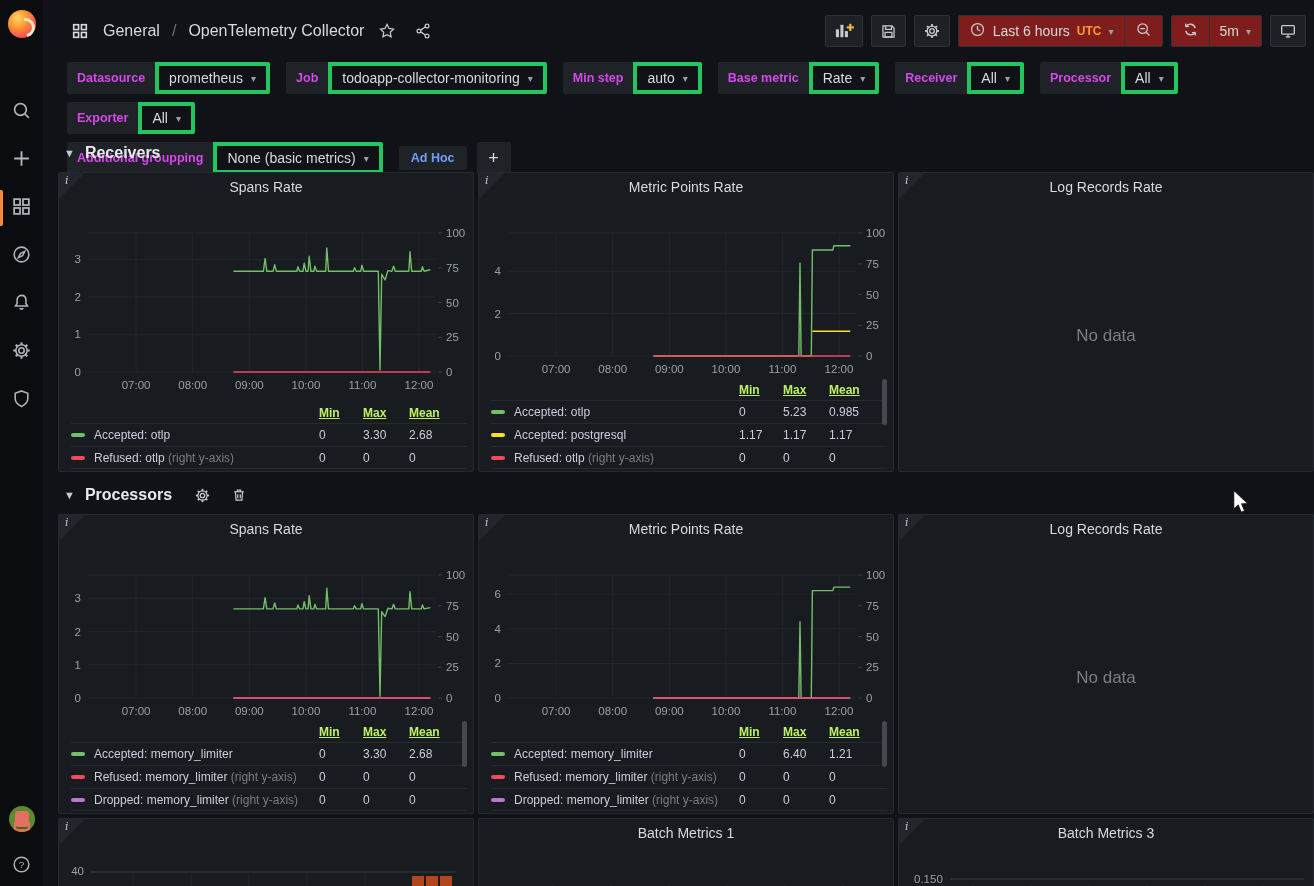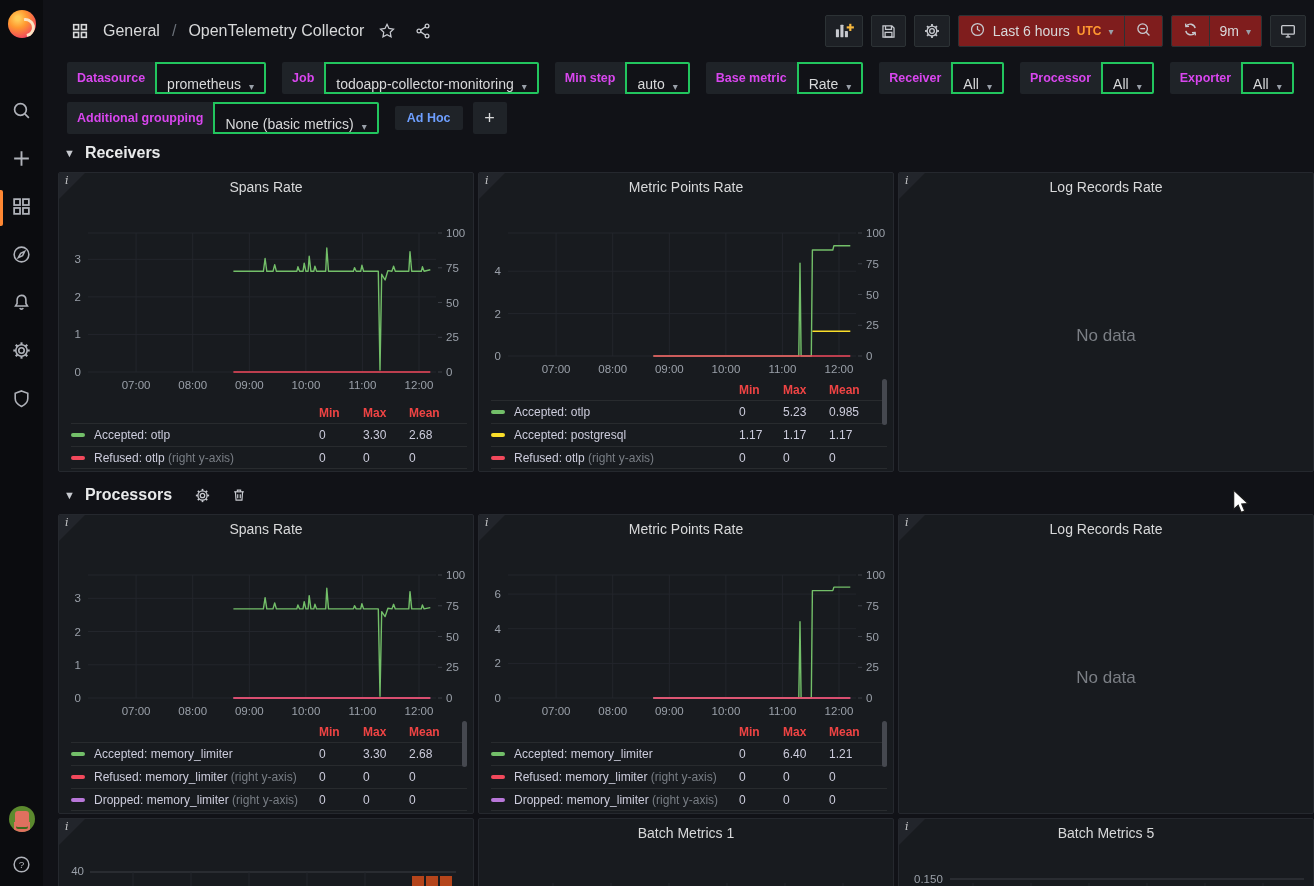--- a/index.html
+++ b/index.html
@@ -31,21 +31,21 @@
   .tseg { display:flex; align-items:center; gap:7px; padding:0 10px; cursor:pointer; }
   .tseg + .tseg { border-left:1px solid #2c3235; }
   .utc { color:#ff9830; font-weight:bold; font-size:12px; }
   .tlabel { color:#d8d9da; font-size:14px; }
 
   
   .submenu { position:absolute; left:43px; top:62px; right:0; padding:0 0 0 24px; }
   .frow { display:flex; flex-wrap:wrap; align-items:center; }
   .fpair { display:flex; align-items:stretch; height:32px; margin:0 16px 8px 0; }
   .flabel { background:#1f2328; color:#d946ef; font-weight:bold; font-size:12.5px; display:flex; align-items:center; padding:0 10px; border-radius:2px 0 0 2px; white-space:nowrap; }
-  .fvalue { border:2px solid #22c55e; background:#111217; color:#d8d9da; font-size:14px; display:flex; align-items:flex-end; gap:8px; padding:0 10px; border-radius:0 2px 2px 0; cursor:pointer; white-space:nowrap; }
+  .fvalue { border:4px solid #22c55e; background:#111217; color:#d8d9da; font-size:14px; display:flex; align-items:center; gap:8px; padding:0 10px; border-radius:0 2px 2px 0; cursor:pointer; white-space:nowrap; }
   .fchip { background:#1f2328; color:#6e9fff; font-weight:bold; font-size:12.5px; display:flex; align-items:center; padding:0 12px; border-radius:2px; height:24px; margin:0 10px 8px 0; cursor:pointer; }
   .fadd { background:#1f2328; color:#d8d9da; width:34px; height:32px; display:flex; align-items:center; justify-content:center; font-size:18px; border-radius:2px; margin-bottom:8px; cursor:pointer; }
   .caret { color:#9aa0a9; font-size:10px; }
 
   
   .dash { position:absolute; left:43px; top:132px; right:0; bottom:0; padding-left:15px; overflow:hidden; }
   .section-head { display:flex; align-items:center; gap:10px; height:26px; margin:8px 0 6px 6px; cursor:pointer; }
   .section-title { font-size:16px; font-weight:bold; color:#e9eaeb; }
   .section-chevron { color:#c7c9cf; font-size:11px; }
   .sect-icon { display:none; align-items:center; cursor:pointer; }
@@ -63,21 +63,21 @@
   .legend { position:absolute; left:12px; right:6px; bottom:2px; }
   .lhead, .lrow { display:flex; align-items:center; height:23px; font-size:12px; }
   .lhead { height:21px; }
   .lrow { border-top:1px solid rgba(255,255,255,0.07); }
   .legend .last { border-bottom:1px solid rgba(255,255,255,0.07); }
   .swatch { width:14px; height:4px; border-radius:2px; margin-right:9px; flex:none; }
   .llabel { flex:1; color:#ccccdc; white-space:nowrap; overflow:hidden; cursor:pointer; }
   .ldim { color:#787d84; }
   .lcol { width:44px; flex:none; text-align:left; color:#ccccdc; }
   .lcol.max { width:46px; } .lcol.mean { width:58px; }
-  .lhead .lcol { color:#ef4444; font-weight:bold; cursor:pointer; }
+  .lhead .lcol { color:#bef264; font-weight:bold; cursor:pointer;text-decoration:underline; }
   .lscroll { position:absolute; right:0px; top:0px; width:5px; height:46px; border-radius:3px; background:#45484f; }
 
   .cursor { position:absolute; z-index:99; pointer-events:none; }
   svg text { font-family:"Liberation Sans", sans-serif; }
 </style>
 </head>
 <body>
 
 <div class="sidebar">
   <div class="logo">
@@ -234,21 +234,21 @@
     <div class="tgroup">
       <div class="tseg">
           <span><svg width="17" height="17" viewBox="0 0 20 20" fill="none" stroke="#c7c9cf" stroke-width="1.6">
               <path d="M15.5 8.5A6 6 0 0 0 4.6 6.4"></path>
               <path d="M4.5 11.5a6 6 0 0 0 10.9 2.1"></path>
               <polyline points="4.2,3 4.6,6.6 8.2,6.2" fill="none"></polyline>
               <polyline points="15.8,17 15.4,13.4 11.8,13.8" fill="none"></polyline>
             </svg></span>
         </div>
       <div class="tseg">
-          <span class="tlabel">9m</span>
+          <span class="tlabel">5m</span>
           <span class="caret">▾</span>
         </div>
     </div>
     <div class="tbtn">
         <svg width="18" height="18" viewBox="0 0 20 20" fill="none" stroke="#c7c9cf" stroke-width="1.5">
           <rect x="3" y="4" width="14" height="9.5" rx="1"></rect>
           <line x1="7.5" y1="16.6" x2="12.5" y2="16.6"></line>
           <line x1="10" y1="13.5" x2="10" y2="16.4"></line>
         </svg>
       </div>
@@ -648,21 +648,21 @@
             <line x1="131" y1="36" x2="131" y2="42" stroke="#23262c"></line>
             <line x1="189" y1="36" x2="189" y2="42" stroke="#23262c"></line>
             <line x1="247" y1="36" x2="247" y2="42" stroke="#23262c"></line>
             <line x1="305" y1="36" x2="305" y2="42" stroke="#23262c"></line>
             <line x1="363" y1="36" x2="363" y2="42" stroke="#23262c"></line>
           </svg></div>
       </div>
     <div class="panel">
         <div class="corner"></div>
         <div class="corner-i">i</div>
-        <div class="ptitle">Batch Metrics 5</div>
+        <div class="ptitle">Batch Metrics 3</div>
         <div class="chartbox"><svg width="414" height="42">
             <text x="14" y="36" font-size="11.5" fill="#9aa0a9">0.150</text>
             <line x1="50" y1="32" x2="404" y2="32" stroke="#3a3e45"></line>
             <line x1="73" y1="36" x2="73" y2="42" stroke="#23262c"></line>
             <line x1="131" y1="36" x2="131" y2="42" stroke="#23262c"></line>
             <line x1="189" y1="36" x2="189" y2="42" stroke="#23262c"></line>
             <line x1="247" y1="36" x2="247" y2="42" stroke="#23262c"></line>
             <line x1="305" y1="36" x2="305" y2="42" stroke="#23262c"></line>
             <line x1="363" y1="36" x2="363" y2="42" stroke="#23262c"></line>
           </svg></div>

